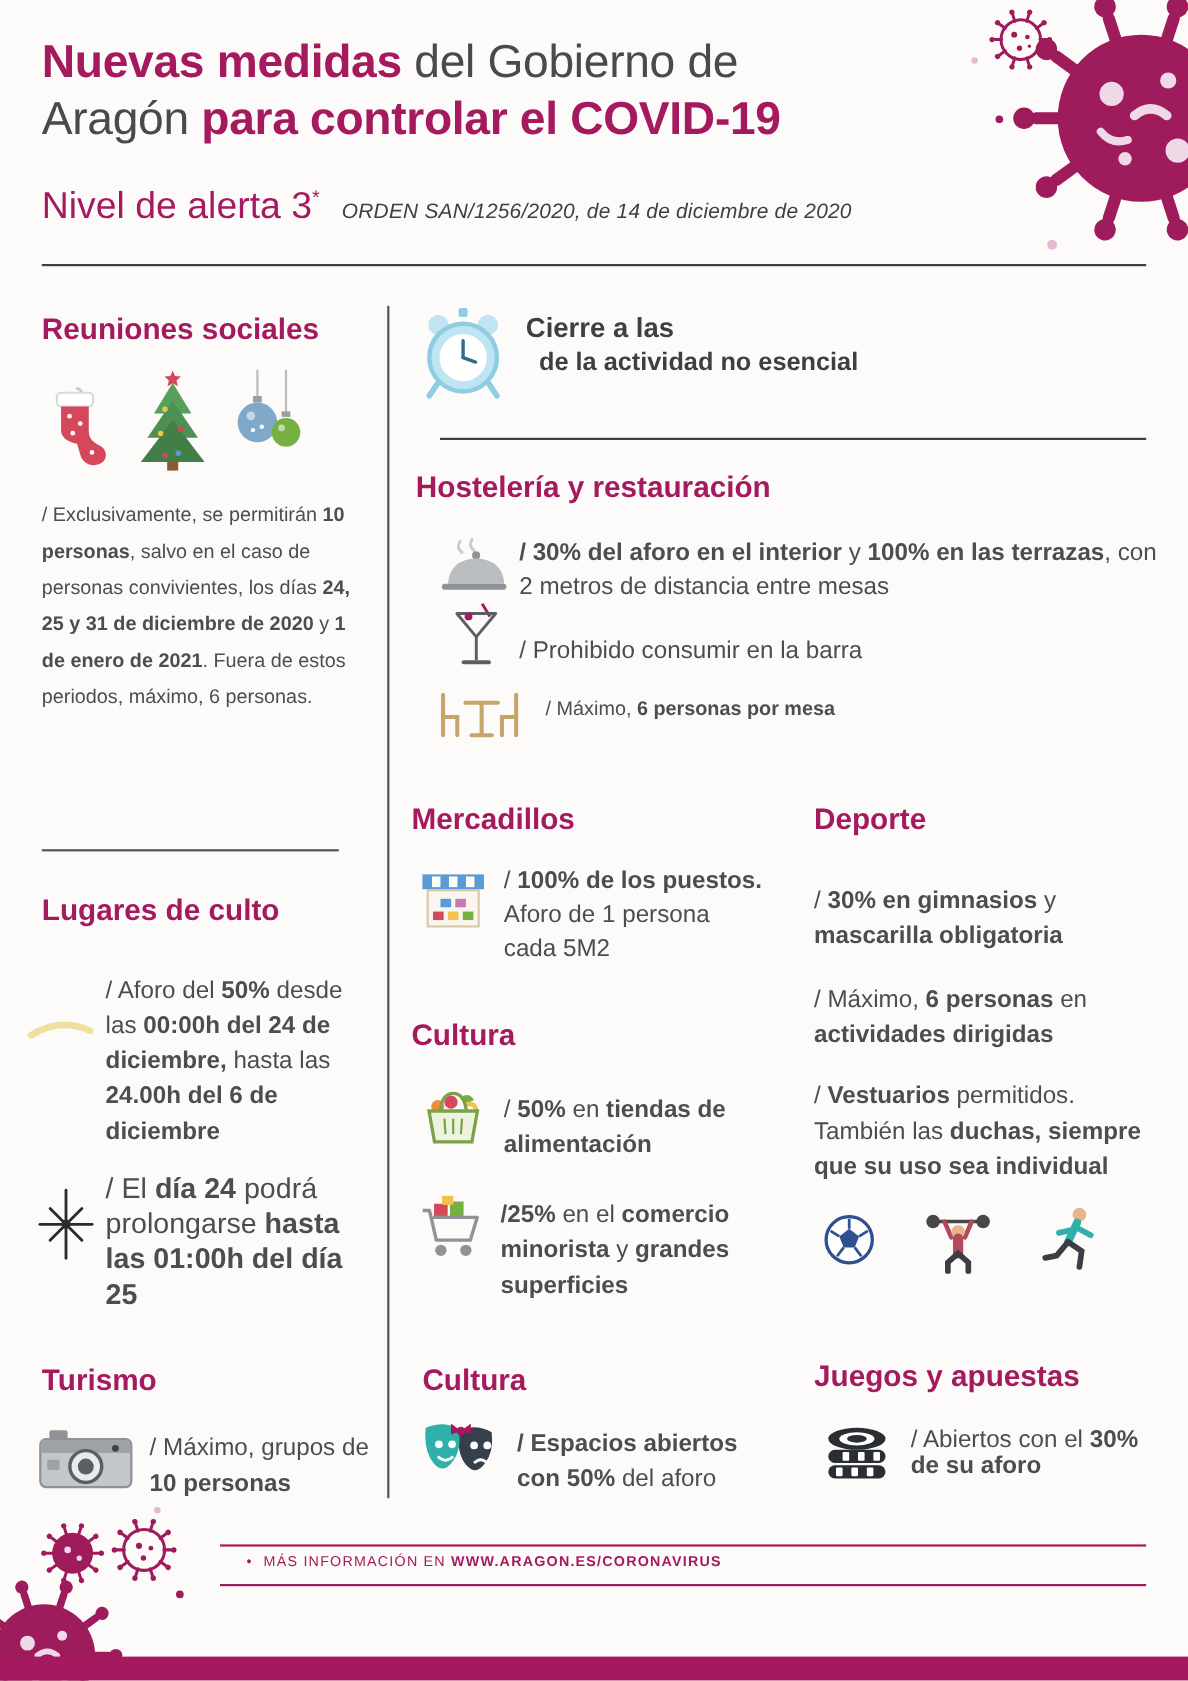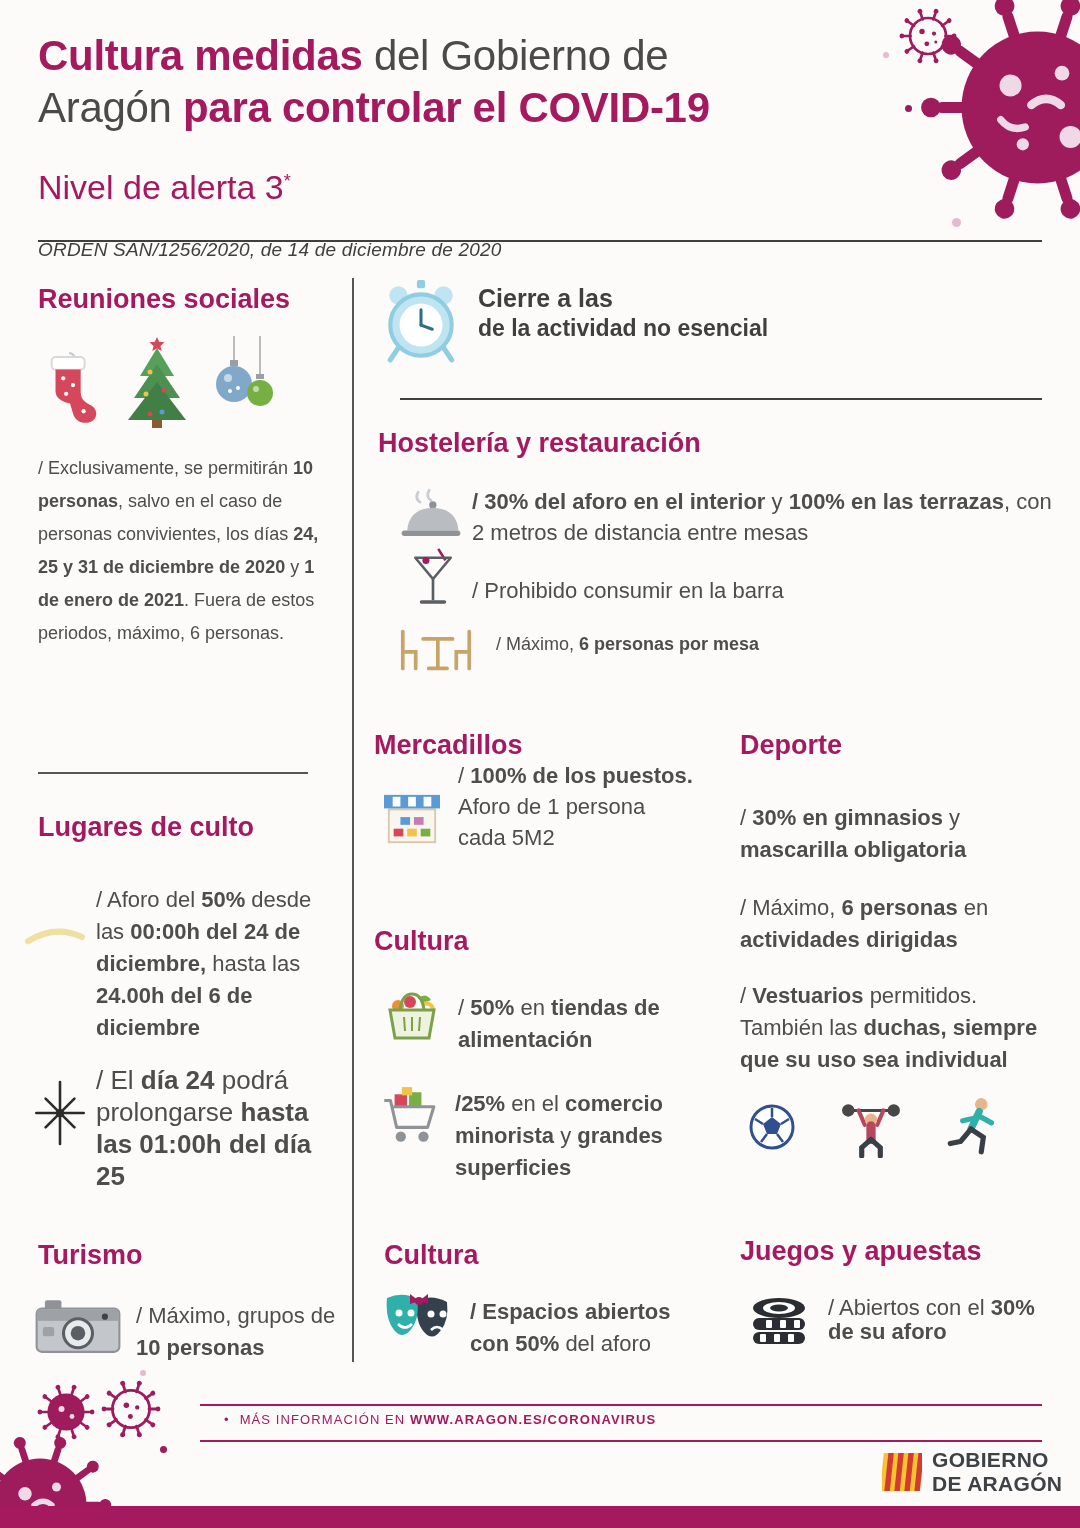--- a/index.html
+++ b/index.html
@@ -6,21 +6,21 @@
   * { margin:0; padding:0; box-sizing:border-box; }
   body { font-family:"Liberation Sans", sans-serif; background:#ffffff; }
   .page { position:relative; width:1080px; height:1528px; background:#fdfbfa; overflow:hidden; color:var(--ink); }
   .abs { position:absolute; }
   .b { font-weight:700; }
   .acc { color:var(--accent); }
 
   
   #title { left:38px; top:30px; width:880px; font-size:42px; font-weight:400; color:var(--ink); line-height:52px; letter-spacing:-0.3px; }
   #title .line { display:block; }
-  #alert-row { left:38px; top:168px; display:flex; align-items:baseline; gap:32px;flex-direction:column; }
+  #alert-row { left:38px; top:168px; display:flex; align-items:baseline; gap:20px; }
   #alert-level { font-size:34px; color:var(--accent); font-weight:400; }
   #alert-level sup { font-size:18px; }
   #order-ref { font-size:19px; font-style:italic; color:#3f3f3f; letter-spacing:.2px; }
   #header-rule { left:38px; top:240px; width:1004px; height:2px; background:#3f3f3f; }
 
   .sec-title { position:absolute; font-size:27px; font-weight:700; color:var(--accent); }
   .txt { position:absolute; color:#4d4d4d; }
 
   
   #virus-big { left:915px; top:-15px; width:245px; height:245px; }
@@ -46,36 +46,36 @@
   #sec-turismo-title { left:38px; top:1240px; }
   #camera { left:34px; top:1296px; width:88px; height:60px; }
   #turismo-text { left:136px; top:1300px; width:200px; font-size:22px; line-height:32px; }
 
   
   #clock { left:378px; top:278px; width:86px; height:86px; }
   #closure-text { left:478px; top:284px; }
   #closure-prefix { display:block; font-size:25px; font-weight:700; color:#3f3f3f; }
   #closure-line2 { display:flex; align-items:baseline; margin-top:2px; white-space:nowrap; }
   #closure-time { font-size:37px; font-weight:700; color:var(--accent); }
-  #closure-suffix { font-size:23px; font-weight:700; color:#3f3f3f; }
+  #closure-suffix { font-size:23px; font-weight:700; color:#3f3f3f; margin-left:12px; }
   #closure-rule { left:400px; top:398px; width:642px; height:2px; background:#3f3f3f; }
 
   
   #sec-host-title { left:378px; top:428px; }
   #host-i1-icon { left:398px; top:488px; width:66px; height:54px; }
   #host-i1-text { left:472px; top:486px; width:580px; font-size:22px; line-height:31px; }
   #host-i2-icon { left:410px; top:546px; width:46px; height:66px; }
   #host-i2-text { left:472px; top:578px; width:520px; font-size:22px; }
   #host-i3-icon { left:396px; top:626px; width:80px; height:48px; }
   #host-i3-text { left:496px; top:634px; width:520px; font-size:18px; }
 
   
   #sec-merc-title { left:374px; top:730px; }
   #merc-icon { left:382px; top:792px; width:60px; height:56px; }
-  #merc-text { left:458px; top:760px; width:238px; font-size:22px; line-height:31px; }
+  #merc-text { left:458px; top:784px; width:238px; font-size:22px; line-height:31px; }
 
   
   #sec-dep-title { left:740px; top:730px; }
   #dep-i1 { left:740px; top:802px; width:305px; font-size:22px; line-height:32px; }
   #dep-i2 { left:740px; top:892px; width:305px; font-size:22px; line-height:32px; }
   #dep-i3 { left:740px; top:980px; width:318px; font-size:22px; line-height:32px; }
   #dep-icons { left:748px; top:1096px; display:flex; gap:44px; align-items:center; }
 
   
   #sec-com-title { left:374px; top:926px; }
@@ -140,21 +140,21 @@
         <use href="#v-spike" transform="rotate(324)"></use>
         <circle r="60" fill="none" stroke="currentColor" stroke-width="9"></circle>
       </g>
     </g>
   </defs>
 </svg>
 
 <div class="page">
 
   <h1 class="abs" id="title">
-    <span class="line"><span class="b acc">Cultura medidas</span><span> del Gobierno de</span></span>
+    <span class="line"><span class="b acc">Nuevas medidas</span><span> del Gobierno de</span></span>
     <span class="line"><span>Aragón </span><span class="b acc">para controlar el COVID-19</span></span>
   </h1>
   <div class="abs" id="alert-row">
     <span id="alert-level"><span>Nivel de alerta 3</span><sup>*</sup></span>
     <span id="order-ref">ORDEN SAN/1256/2020, de 14 de diciembre de 2020</span>
   </div>
   <div class="abs" id="header-rule"></div>
 
   <svg class="abs" id="virus-big" viewBox="0 0 200 200" style="color:#9e1b5c">
     <use href="#virus-solid"></use>
@@ -409,35 +409,20 @@
   <p class="txt" id="jueg-text"><span>/ Abiertos con el </span><span class="b">30% de su aforo</span></p>
 
   <div class="abs" id="foot-line1"></div>
   <div class="abs" id="foot-text">
     <span>•</span>
     <span><span>MÁS INFORMACIÓN EN</span>
     <span class="b">WWW.ARAGON.ES/CORONAVIRUS</span></span>
   </div>
   <div class="abs" id="foot-line2"></div>
 
-  <div class="abs" id="logo">
-    <svg width="40" height="40" viewBox="0 0 44 42">
-      <g transform="skewX(-6)">
-        <rect x="2" y="0" width="44" height="42" fill="#f6c433"></rect>
-        <rect x="7" y="0" width="6" height="42" fill="#d23b2f"></rect>
-        <rect x="18" y="0" width="6" height="42" fill="#d23b2f"></rect>
-        <rect x="29" y="0" width="6" height="42" fill="#d23b2f"></rect>
-        <rect x="40" y="0" width="6" height="42" fill="#d23b2f"></rect>
-      </g>
-    </svg>
-    <div id="logo-text">
-      <div>GOBIERNO</div>
-      <div>DE ARAGÓN</div>
-    </div>
-  </div>
 
   <svg class="abs" id="virus-bl-outline" viewBox="0 0 200 200" style="color:#9e1b5c">
     <use href="#virus-outline"></use>
     <g fill="#9e1b5c">
         <circle cx="85" cy="88" r="9"></circle>
         <circle cx="120" cy="95" r="7"></circle>
         <circle cx="98" cy="124" r="8"></circle>
       </g>
   </svg>
   <svg class="abs" id="virus-bl-small" viewBox="0 0 200 200" style="color:#9e1b5c">

